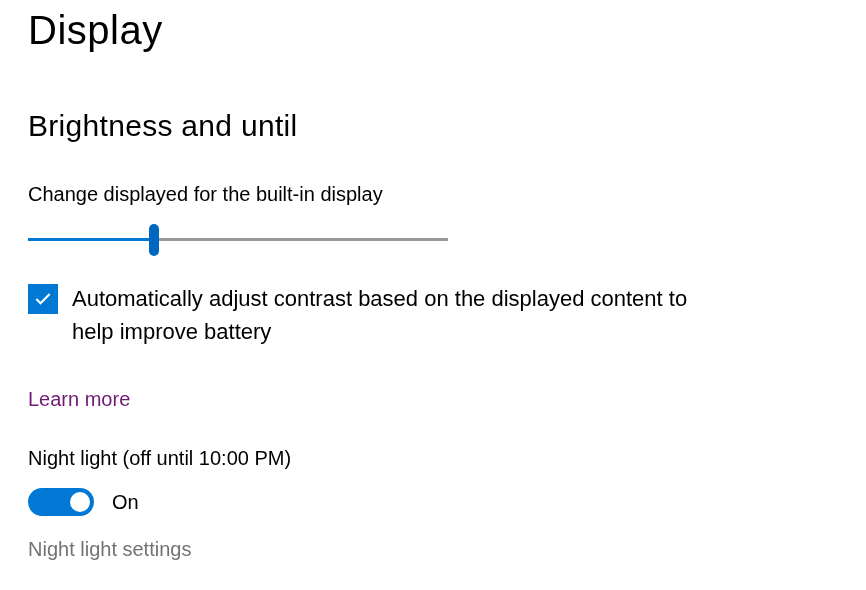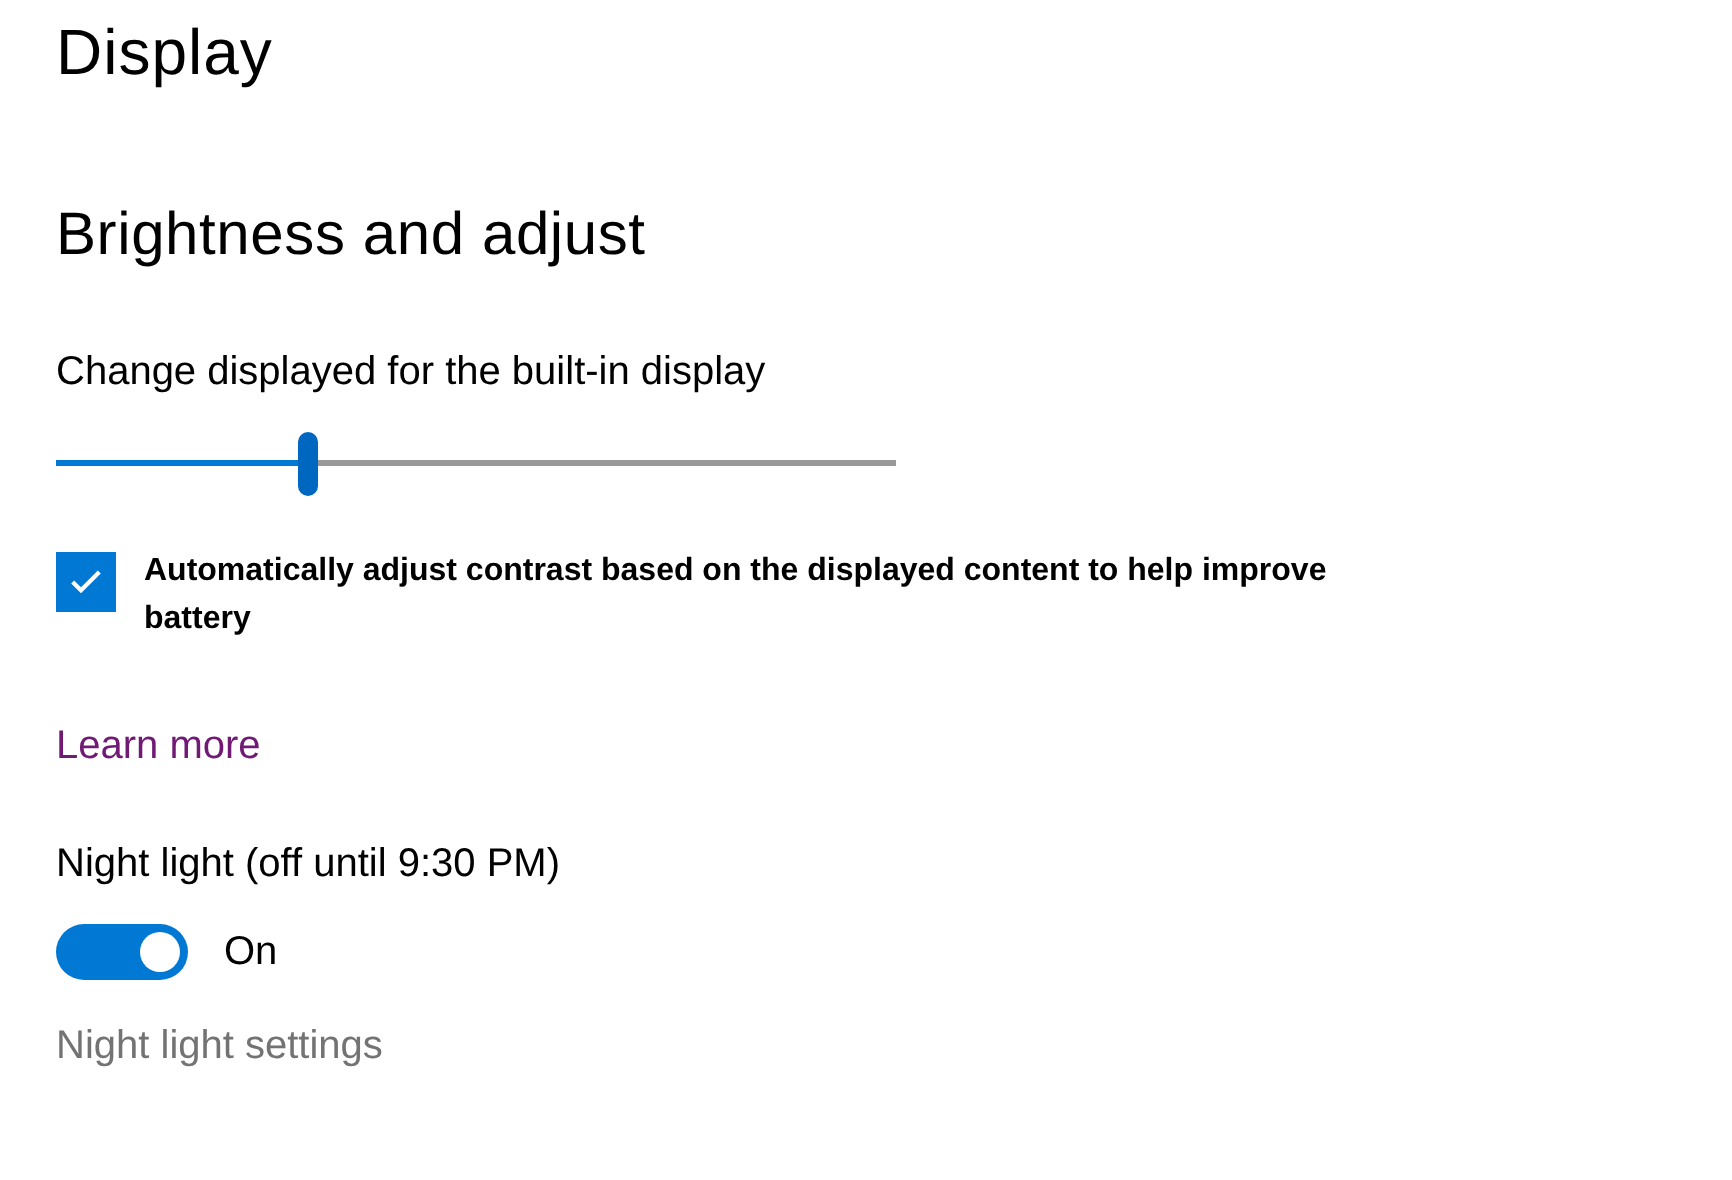--- a/index.html
+++ b/index.html
@@ -10,21 +10,21 @@
     body {
       font-family: "Segoe UI", -apple-system, BlinkMacSystemFont, sans-serif;
       background: #ffffff;
       color: #000000;
       width: 866px;
       height: 590px;
       padding: 0 28px;
       overflow: hidden;
     }
     .page-title {
-      font-size: 32px;
+      font-size: 40px;
       font-weight: 400;
       letter-spacing: 0.5px;
       margin-top: 8px;
       margin-bottom: 56px;
     }
     .section-title {
       font-size: 30px;
       font-weight: 400;
       margin-bottom: 40px;
       letter-spacing: 0.3px;
@@ -78,22 +78,22 @@
       align-items: center;
       justify-content: center;
       flex-shrink: 0;
       margin-top: 2px;
     }
     .checkbox svg {
       width: 20px;
       height: 20px;
     }
     .checkbox-label {
-      font-size: 16px;
-      font-weight: 700;
+      font-size: 22px;
+      font-weight: 400;
       line-height: 1.5;
       max-width: 620px;
     }
     .link {
       font-size: 20px;
       color: #701a75;
       cursor: pointer;
       display: inline-block;
       margin-bottom: 36px;
     }
@@ -133,42 +133,42 @@
       display: inline-block;
     }
   </style>
 </head>
 <body>
 
 
 
 <h1 class="page-title">Display</h1>
 
-<h2 class="section-title">Brightness and adjust</h2>
+<h2 class="section-title">Brightness and until</h2>
 
 <div class="setting-label">Change displayed for the built-in display</div>
 
 <div class="slider-container">
   <div class="slider-track"></div>
   <div class="slider-track-fill" id="slider-fill" style="width: 30%;"></div>
   <div class="slider-thumb" id="slider-thumb" style="left: 30%;"></div>
 </div>
 
 <div class="checkbox-row">
   <div class="checkbox">
     <svg viewBox="0 0 24 24">
       <path d="M4 12 L9 17 L20 6" stroke="#ffffff" stroke-width="2.5" fill="none"></path>
     </svg>
   </div>
   <div class="checkbox-label">Automatically adjust contrast based on the displayed content to help improve battery</div>
 </div>
 
 <span class="link">Learn more</span>
 
-<div class="night-label">Night light (off until 9:30 PM)</div>
+<div class="night-label">Night light (off until 10:00 PM)</div>
 
 <div class="toggle-row">
   <div class="toggle">
     <div class="toggle-knob"></div>
   </div>
   <div class="toggle-label">On</div>
 </div>
 
 <span class="link-settings">Night light settings</span>
 

